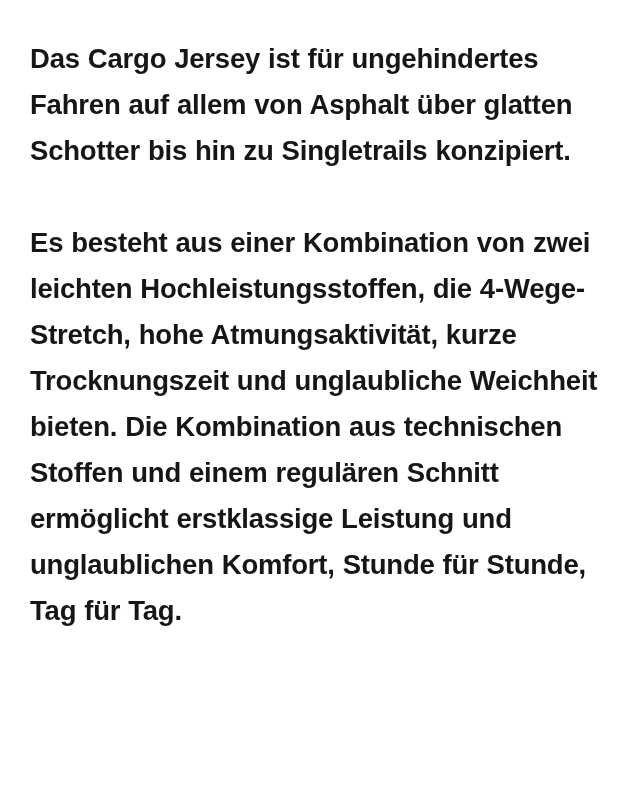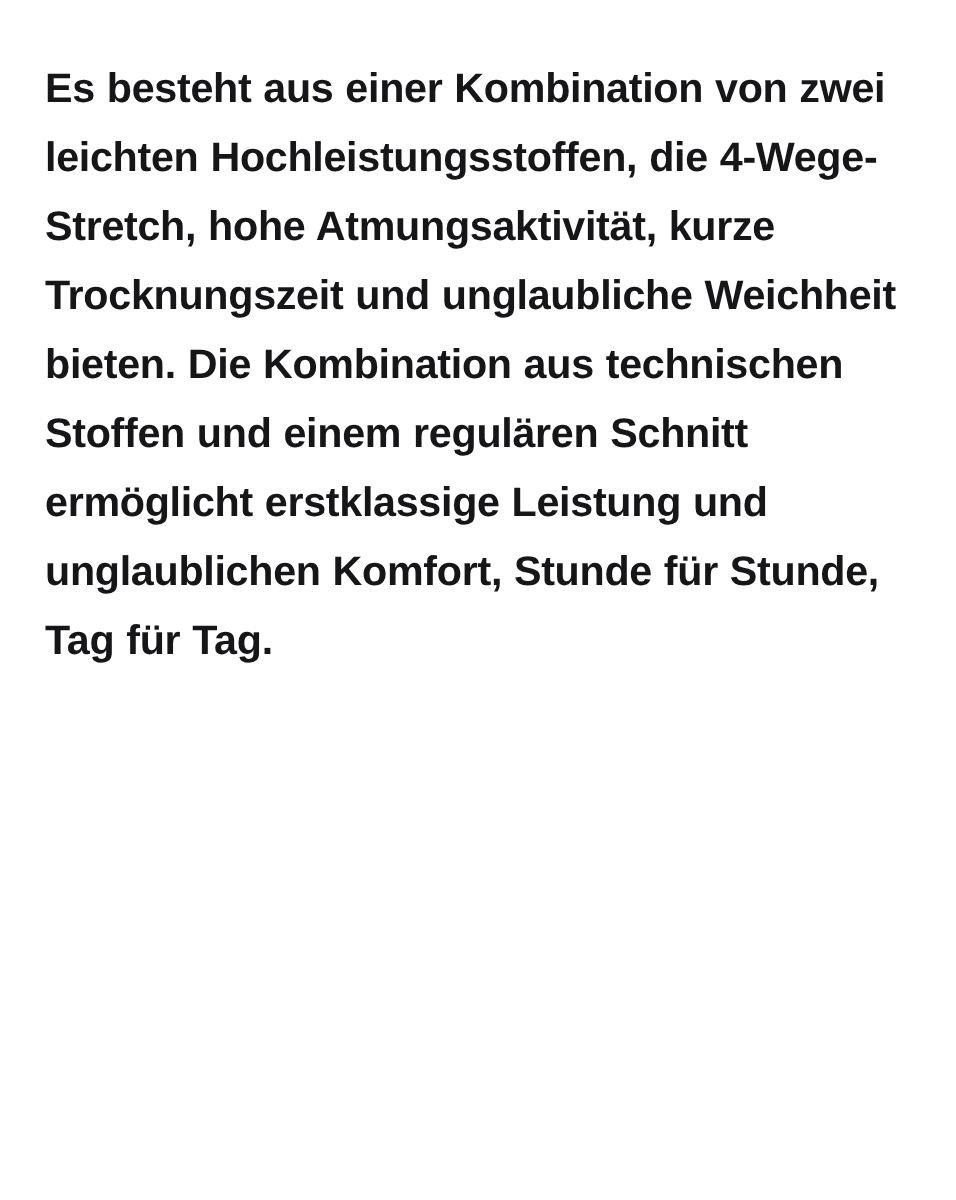--- a/index.html
+++ b/index.html
@@ -37,15 +37,16 @@
   }
   .description-paragraph:last-child {
     margin-bottom: 0;
   }
 </style>
 </head>
 <body>
 
 <div class="page">
   <section class="product-description">
+    <p class="description-paragraph">Das Cargo Jersey ist für ungehindertes Fahren auf allem von Asphalt über glatten Schotter bis hin zu Singletrails konzipiert.</p>
     <p class="description-paragraph">Es besteht aus einer Kombination von zwei leichten Hochleistungsstoffen, die 4-Wege-Stretch, hohe Atmungsaktivität, kurze Trocknungszeit und unglaubliche Weichheit bieten. Die Kombination aus technischen Stoffen und einem regulären Schnitt ermöglicht erstklassige Leistung und unglaublichen Komfort, Stunde für Stunde, Tag für Tag.</p>
   </section>
 </div>
 
 </body></html>

